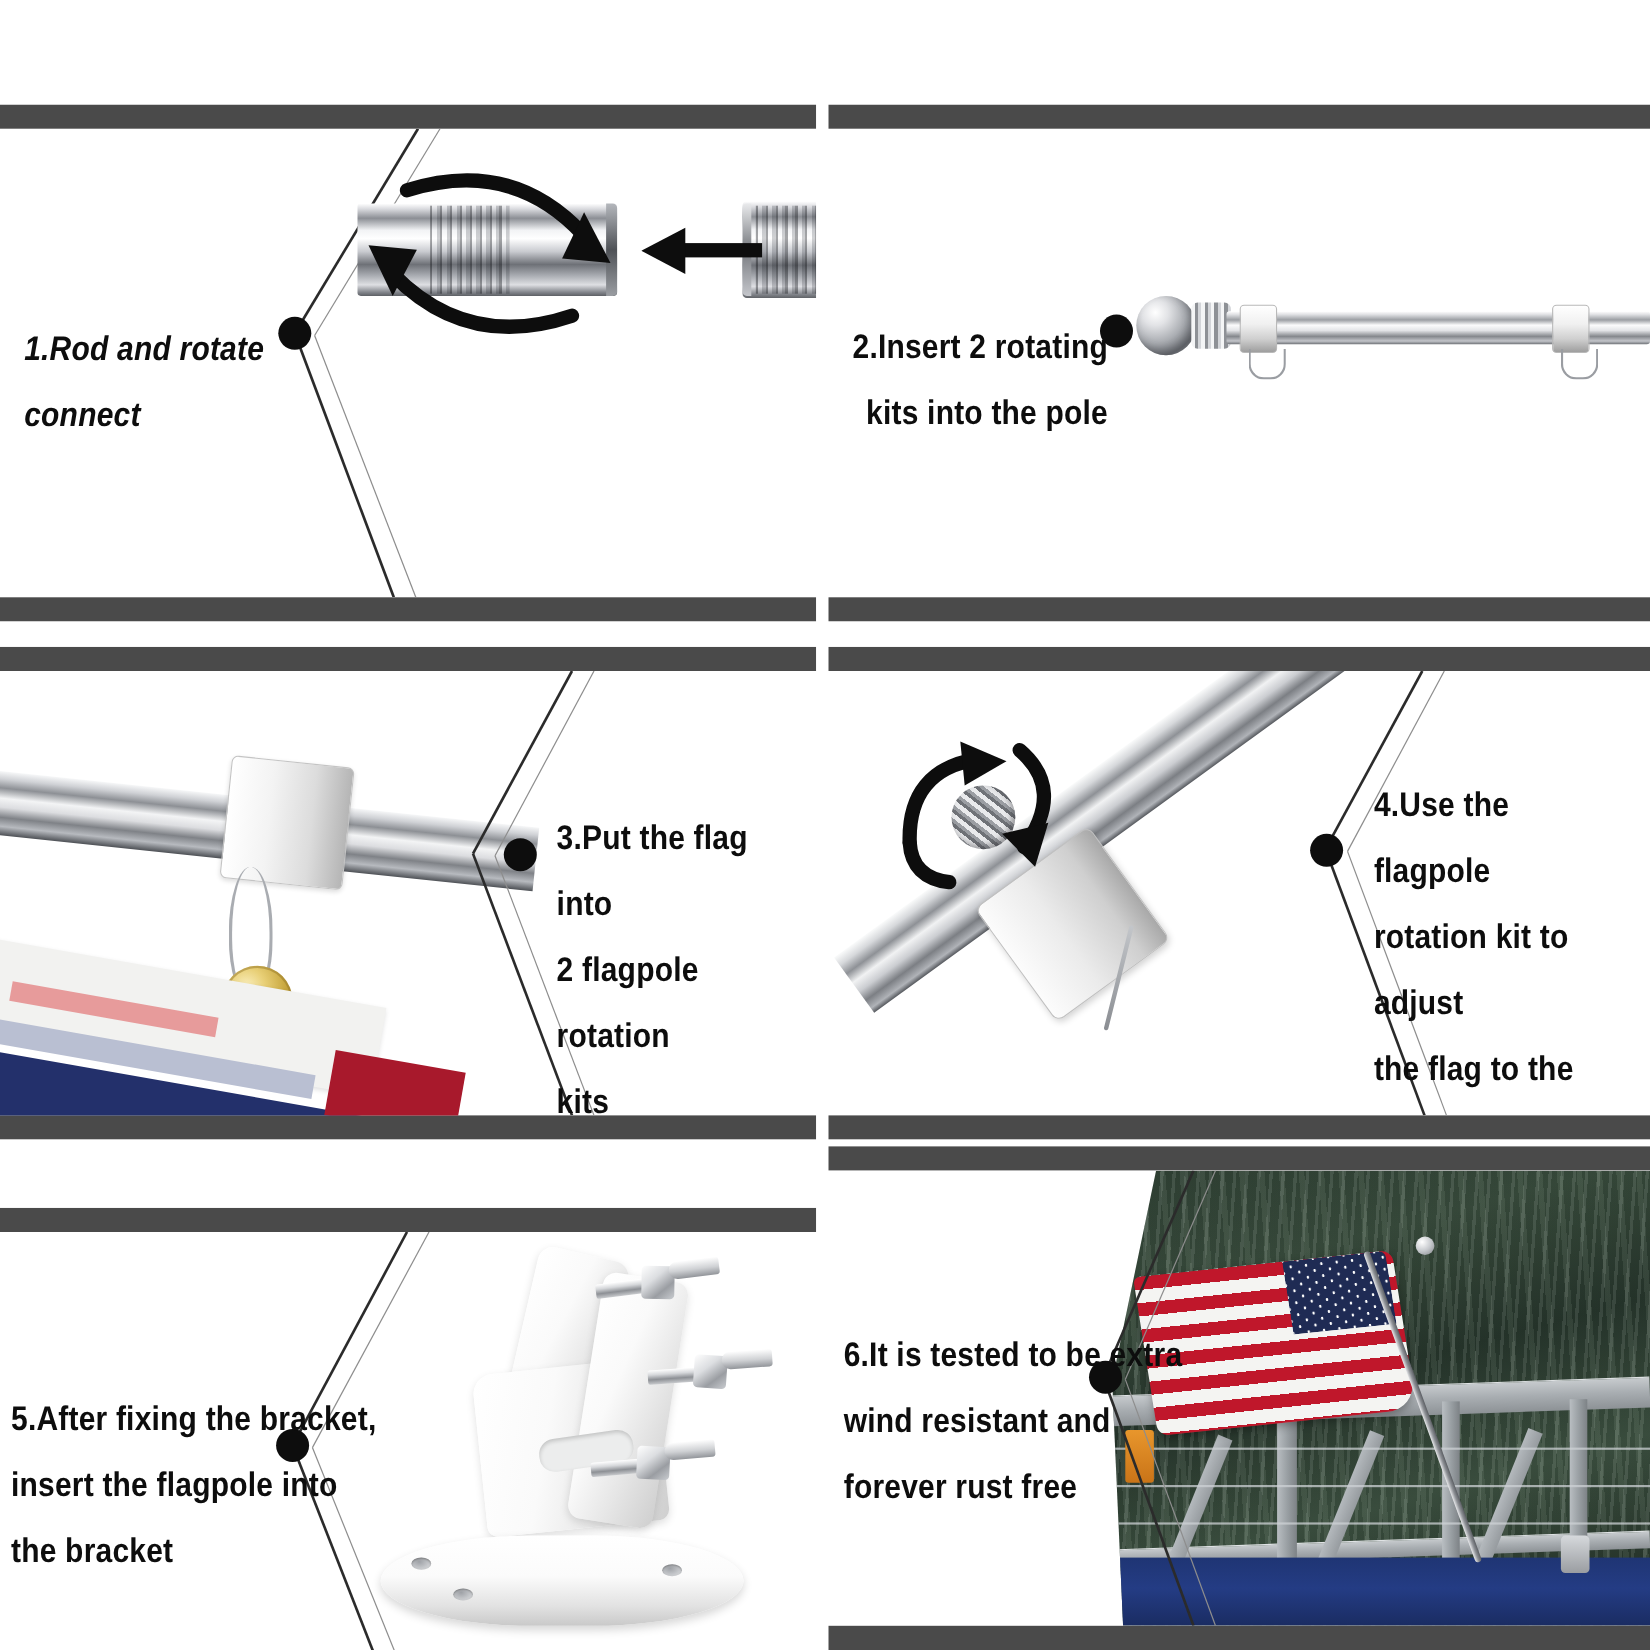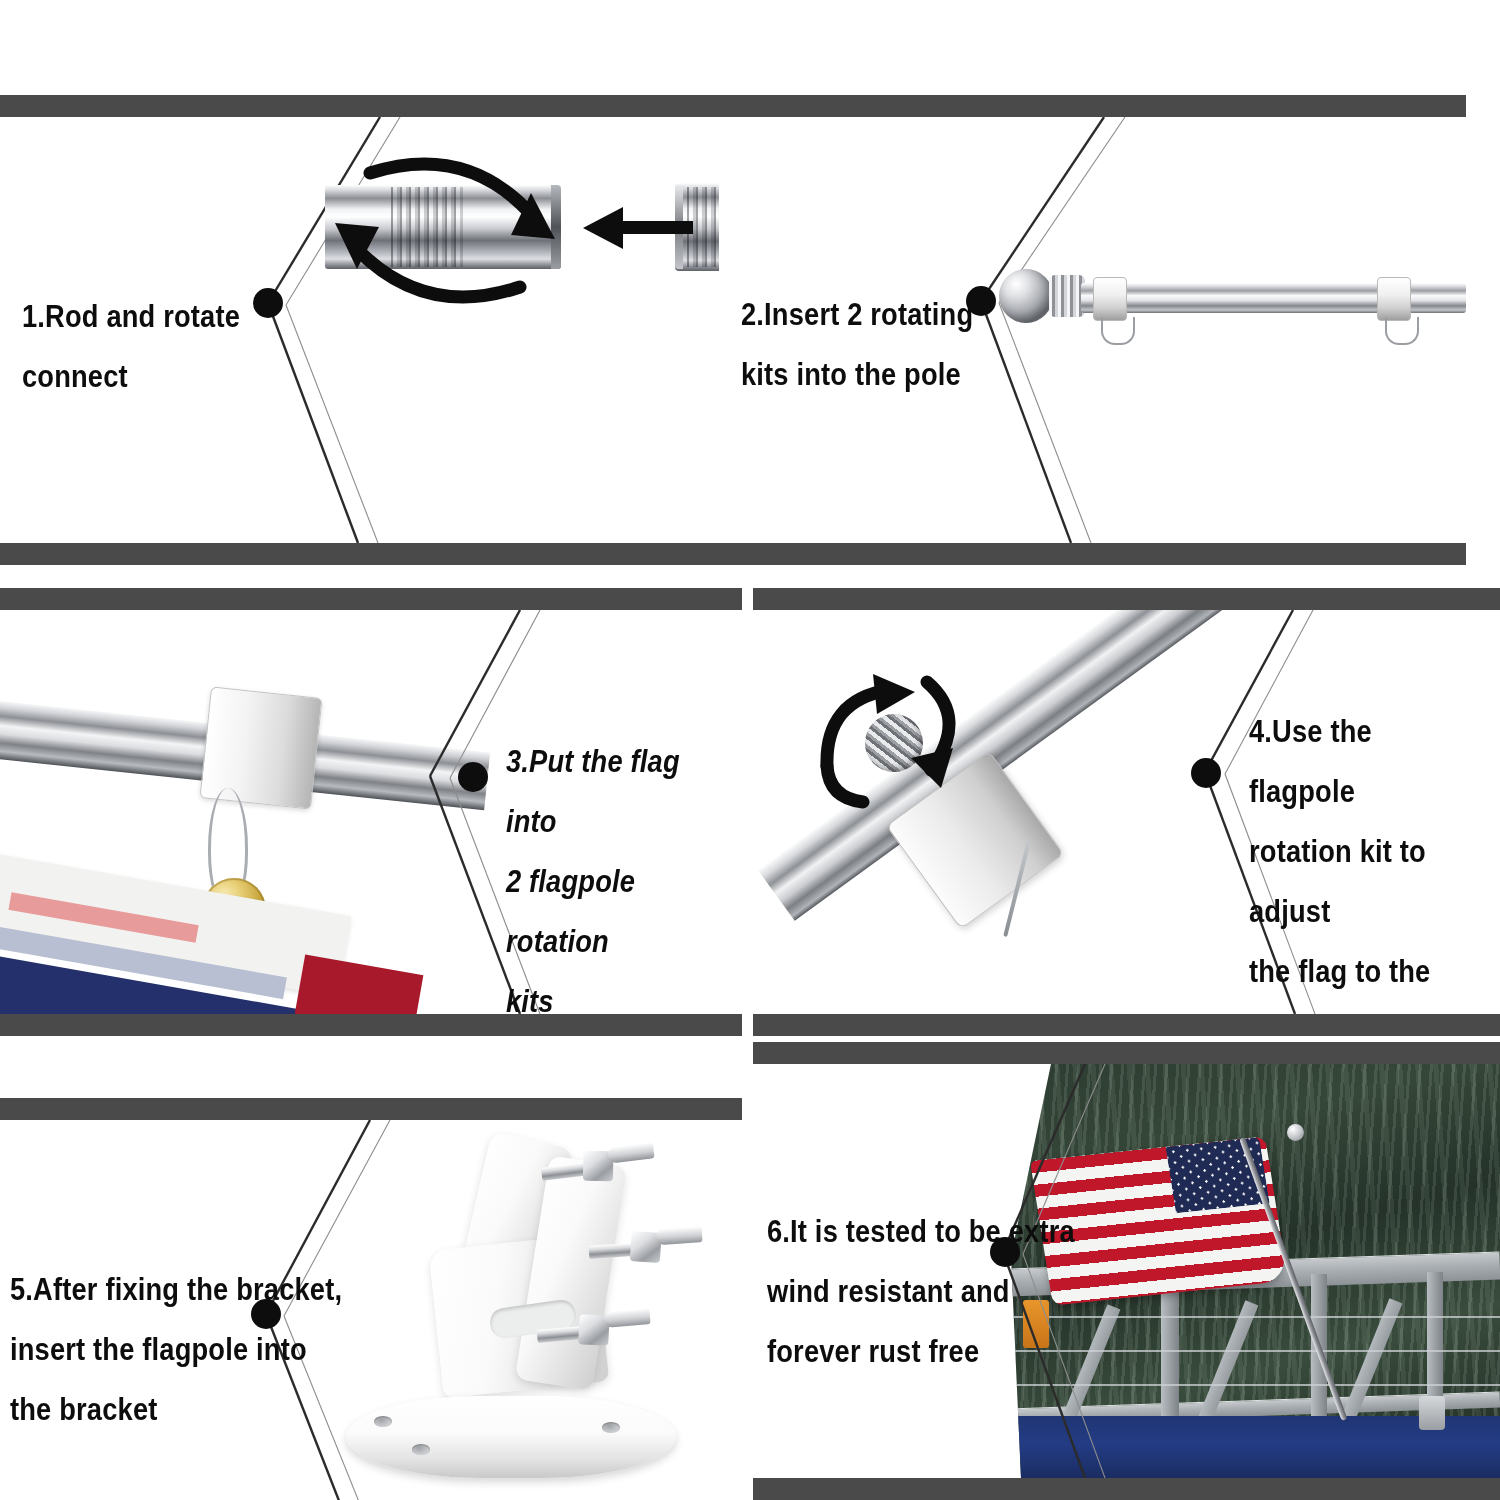--- a/index.html
+++ b/index.html
@@ -328,21 +328,21 @@
     position:absolute; width:17px; height:17px; border-radius:50%;
     background: radial-gradient(circle at 34% 30%, #ffffff, #c6c9cd 50%, #7f8287);
   }
 </style>
 </head>
 <body>
 
 <div class="infographic">
 
 
-  <div class="panel" style="left:0; top:95px; width:742px; height:470px;">
+  <div class="panel" style="left:0; top:95px; width:742px; height:470px;font-style:italic;">
     <div class="panel-bar top"></div>
     <div class="panel-bar bottom"></div>
 
     <div class="panel-body">
       <svg class="chev" viewBox="0 0 742 426" preserveAspectRatio="none">
         <line class="thick" x1="380" y1="0" x2="268" y2="186"></line>
         <line class="thick" x1="268" y1="186" x2="358" y2="426"></line>
         <line class="thin" x1="400" y1="0" x2="286" y2="188"></line>
         <line class="thin" x1="286" y1="188" x2="378" y2="426"></line>
       </svg>
@@ -366,21 +366,21 @@
           <rect x="32" y="16" width="78" height="13" fill="#0d0d0d"></rect>
           <polygon points="0,23 40,2 40,44" fill="#0d0d0d"></polygon>
         </svg>
       </div>
 
       <div class="caption left-origin" style="left:22px; top:170px;">1.Rod and rotate
 connect</div>
     </div>
   </div>
 
-  <div class="panel" style="left:719px; top:95px; width:747px; height:470px;">
+  <div class="panel" style="left:753px; top:95px; width:747px; height:470px;text-align:right;">
     <div class="panel-bar top"></div>
     <div class="panel-bar bottom"></div>
 
     <div class="panel-body">
       <svg class="chev" viewBox="0 0 747 426" preserveAspectRatio="none">
         <line class="thick" x1="385" y1="0" x2="262" y2="184"></line>
         <line class="thick" x1="262" y1="184" x2="352" y2="426"></line>
         <line class="thin" x1="406" y1="0" x2="280" y2="186"></line>
         <line class="thin" x1="280" y1="186" x2="372" y2="426"></line>
       </svg>
@@ -397,21 +397,21 @@
 
         <div class="rot-ring" style="left:388px; top:160px; width:34px; height:44px;"></div>
         <div class="ring-clip" style="left:396px; top:200px; width:34px; height:28px;"></div>
       </div>
 
       <div class="caption left-origin" style="left:22px; top:168px;">2.Insert 2 rotating
 kits into the pole</div>
     </div>
   </div>
 
-  <div class="panel" style="left:0; top:588px; width:742px; height:448px;font-style:italic;">
+  <div class="panel" style="left:0; top:588px; width:742px; height:448px;">
     <div class="panel-bar top"></div>
     <div class="panel-bar bottom"></div>
 
     <div class="panel-body">
 
       <div style="position:absolute; left:0; top:0; width:500px; height:404px; overflow:hidden;">
         <div class="p3-pole" style="left:-30px; top:88px; width:520px; height:58px; transform:rotate(6deg); transform-origin:left center;"></div>
         <div class="p3-clip" style="left:205px; top:82px; width:112px; height:112px; transform:rotate(6deg);"></div>
         <div class="p3-hook" style="left:208px; top:178px; width:40px; height:120px; border-top:none;"></div>
         <div class="grommet" style="left:202px; top:268px; width:64px; height:64px;"></div>

